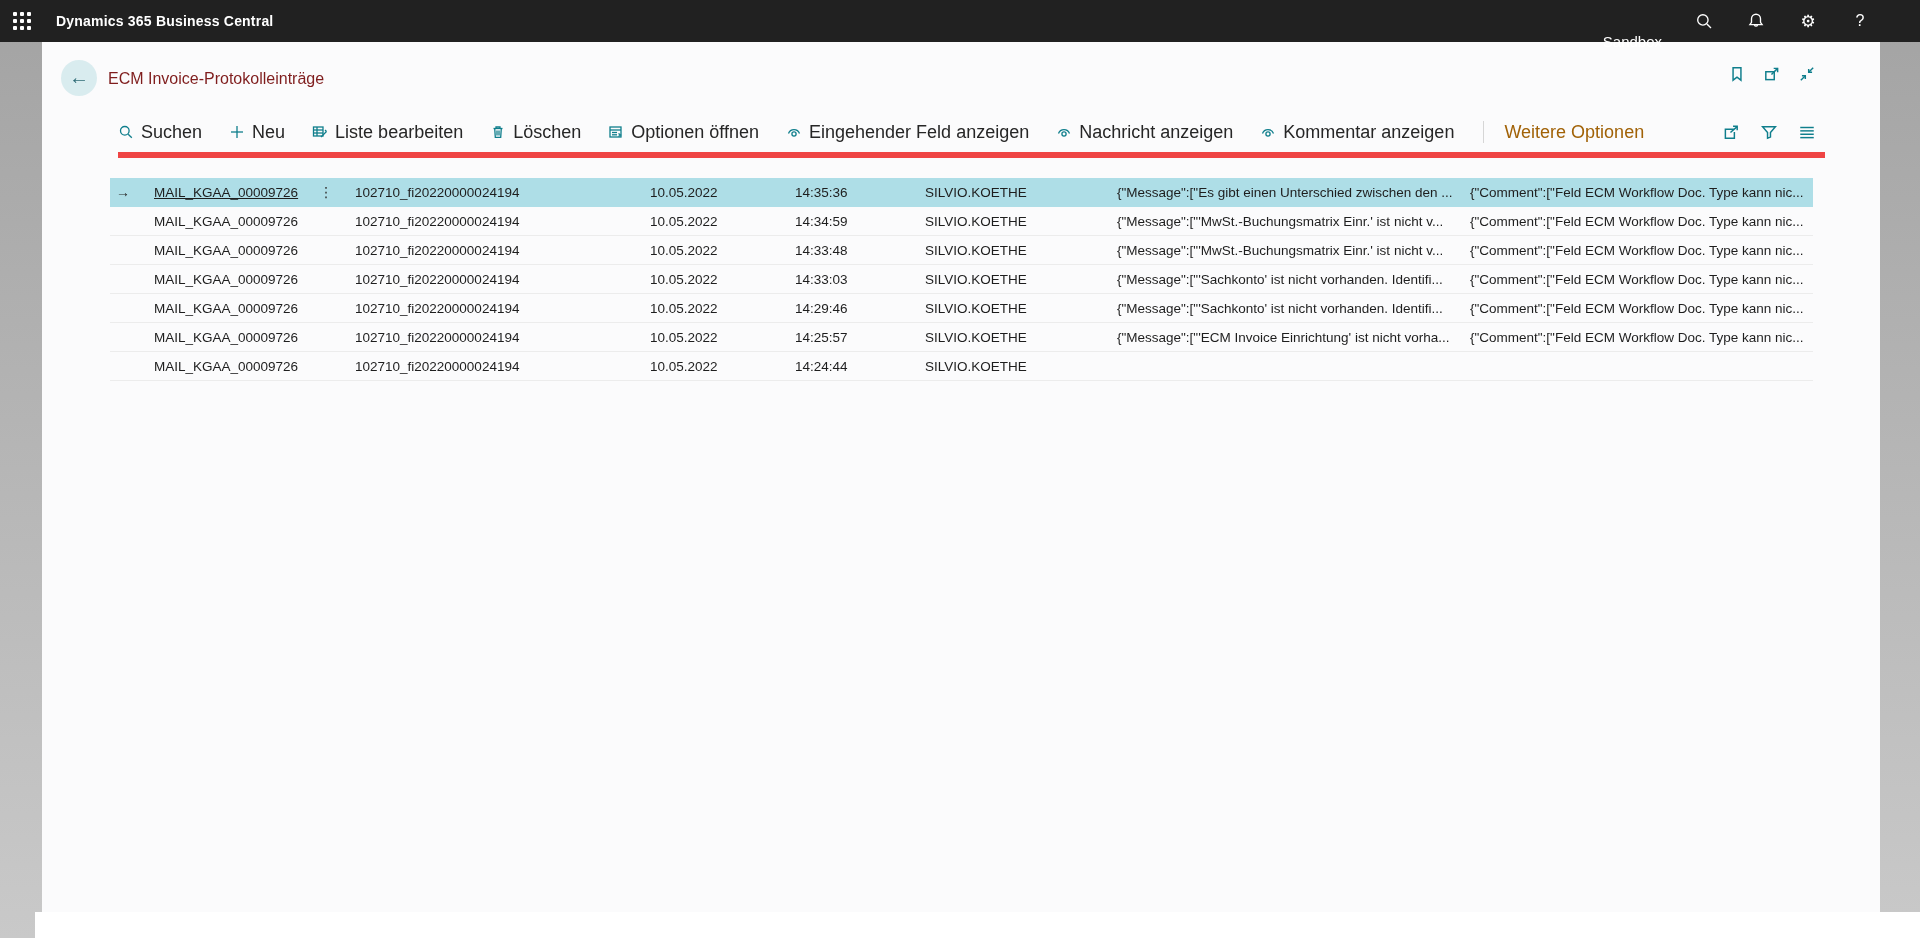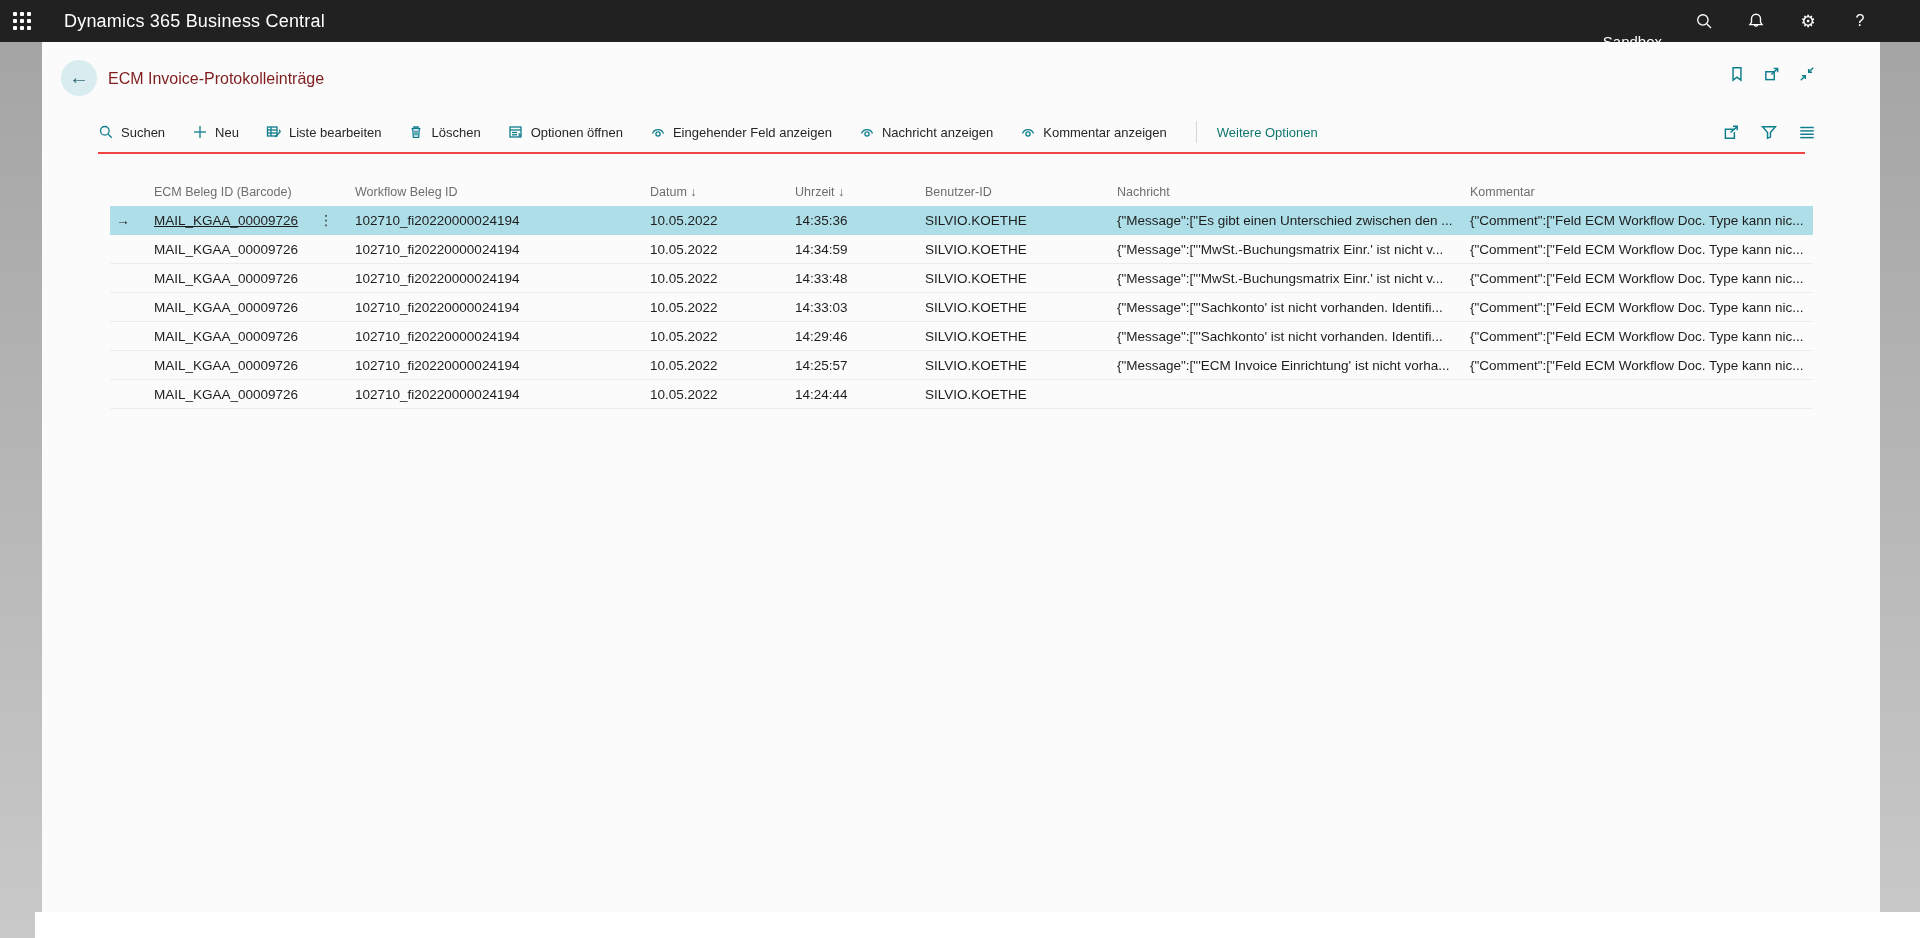--- a/index.html
+++ b/index.html
@@ -8,43 +8,43 @@
     background:linear-gradient(180deg,#a3a3a3 0%,#c9c9c9 100%);
     font-family:"Liberation Sans",sans-serif;
     -webkit-font-smoothing:antialiased;
   }
   
   .topbar{position:absolute;left:0;top:0;width:1920px;height:42px;background:#212121;
     display:flex;align-items:center;color:#fff;z-index:5;}
   .waffle{width:44px;height:42px;display:flex;align-items:center;justify-content:center;cursor:pointer;}
   .waffle-grid{display:grid;grid-template-columns:repeat(3,4px);grid-gap:3px;}
   .waffle-grid span{width:4px;height:4px;background:#fff;border-radius:1px;}
-  .tb-title{font-size:18px;font-weight:400;margin-left:20px;letter-spacing:.2px;}
+  .tb-title{font-size:14px;font-weight:700;margin-left:12px;letter-spacing:.2px;}
   .tb-right{margin-left:auto;display:flex;align-items:center;gap:32px;padding-right:50px;font-size:15px;}
   .tb-ic{display:flex;align-items:center;justify-content:center;width:20px;height:20px;cursor:pointer;}
   .tb-ic svg{stroke:#fff;fill:none;stroke-width:1.2;}
   .glyph{font-size:17px;line-height:1;}
   
   .bottom-strip{position:absolute;left:35px;top:912px;width:1885px;height:26px;background:#ffffff;}
   
   .card{position:absolute;left:42px;top:42px;width:1838px;height:870px;background:#fbfbfc;}
   .back-btn{position:absolute;left:19px;top:18px;width:36px;height:36px;border-radius:50%;
     background:#d9ecef;display:flex;align-items:center;justify-content:center;cursor:pointer;}
   .back-btn span{font-size:20px;color:#2e6b76;margin-top:-2px;}
   .page-title{position:absolute;left:66px;top:28px;font-size:16px;color:#7f1d1d;}
   .header-icons{position:absolute;right:64px;top:23px;display:flex;gap:17px;}
   .hic{width:18px;height:18px;cursor:pointer;}
   .hic svg,.tric svg,.titem svg{stroke:#0f7e8c;fill:none;stroke-width:1.3;}
   
-  .toolbar{position:absolute;left:56px;top:70px;width:1707px;height:40px;
-    border-bottom:2px solid #ef4444;display:flex;align-items:center;font-size:13px;color:#262626;}
+  .toolbar{position:absolute;left:76px;top:70px;width:1707px;height:40px;
+    border-bottom:6px solid #ef4444;display:flex;align-items:center;font-size:18px;color:#262626;}
   .titem{display:flex;align-items:center;gap:7px;margin-right:27px;cursor:pointer;white-space:nowrap;}
   .titem svg{width:16px;height:16px;flex:0 0 auto;}
   .tsep{width:1px;height:22px;background:#d6d6d6;margin:0 20px 0 2px;}
-  .more{color:#0f766e;align-items:center;}
+  .more{color:#a16207;align-items:center;}
   .toolbar-right{position:absolute;right:64px;top:70px;height:40px;display:flex;align-items:center;gap:20px;}
   .tric{width:18px;height:18px;cursor:pointer;}
   
   .tbl{position:absolute;left:68px;top:136px;width:1703px;}
   .thead,.trow{display:grid;grid-template-columns:44px 201px 295px 145px 130px 192px 353px 343px;
     height:28px;align-items:center;}
   .thead{color:#6e6e6e;font-size:12.5px;}
   .trow{font-size:13.5px;color:#1e1e1e;border-bottom:1px solid #ececec;background:transparent;}
   .trow.selected{background:#aedee7;border-bottom-color:#aedee7;}
   .c{overflow:hidden;white-space:nowrap;padding-right:14px;}
@@ -213,30 +213,20 @@
       <svg viewBox="0 0 16 16" width="18" height="18">
           <line x1="2" y1="4" x2="14" y2="4"></line>
           <line x1="2" y1="7" x2="14" y2="7"></line>
           <line x1="2" y1="10" x2="14" y2="10"></line>
           <line x1="2" y1="13" x2="14" y2="13"></line>
         </svg>
     </span>
   </div>
 
   <div class="tbl">
-    <div class="thead">
-      <div class="c gutter"></div>
-      <div class="c">ECM Beleg ID (Barcode)</div>
-      <div class="c">Workflow Beleg ID</div>
-      <div class="c">Datum ↓</div>
-      <div class="c">Uhrzeit ↓</div>
-      <div class="c">Benutzer-ID</div>
-      <div class="c">Nachricht</div>
-      <div class="c">Kommentar</div>
-    </div>
 
     <div class="trow selected">
       <div class="c gutter"><span>→</span></div>
       <div class="c cell-split">
         <span class="link">MAIL_KGAA_00009726</span>
         <span class="ellipsis">⋮</span>
       </div>
       <div class="c">102710_fi20220000024194</div>
       <div class="c">10.05.2022</div>
       <div class="c">14:35:36</div>

